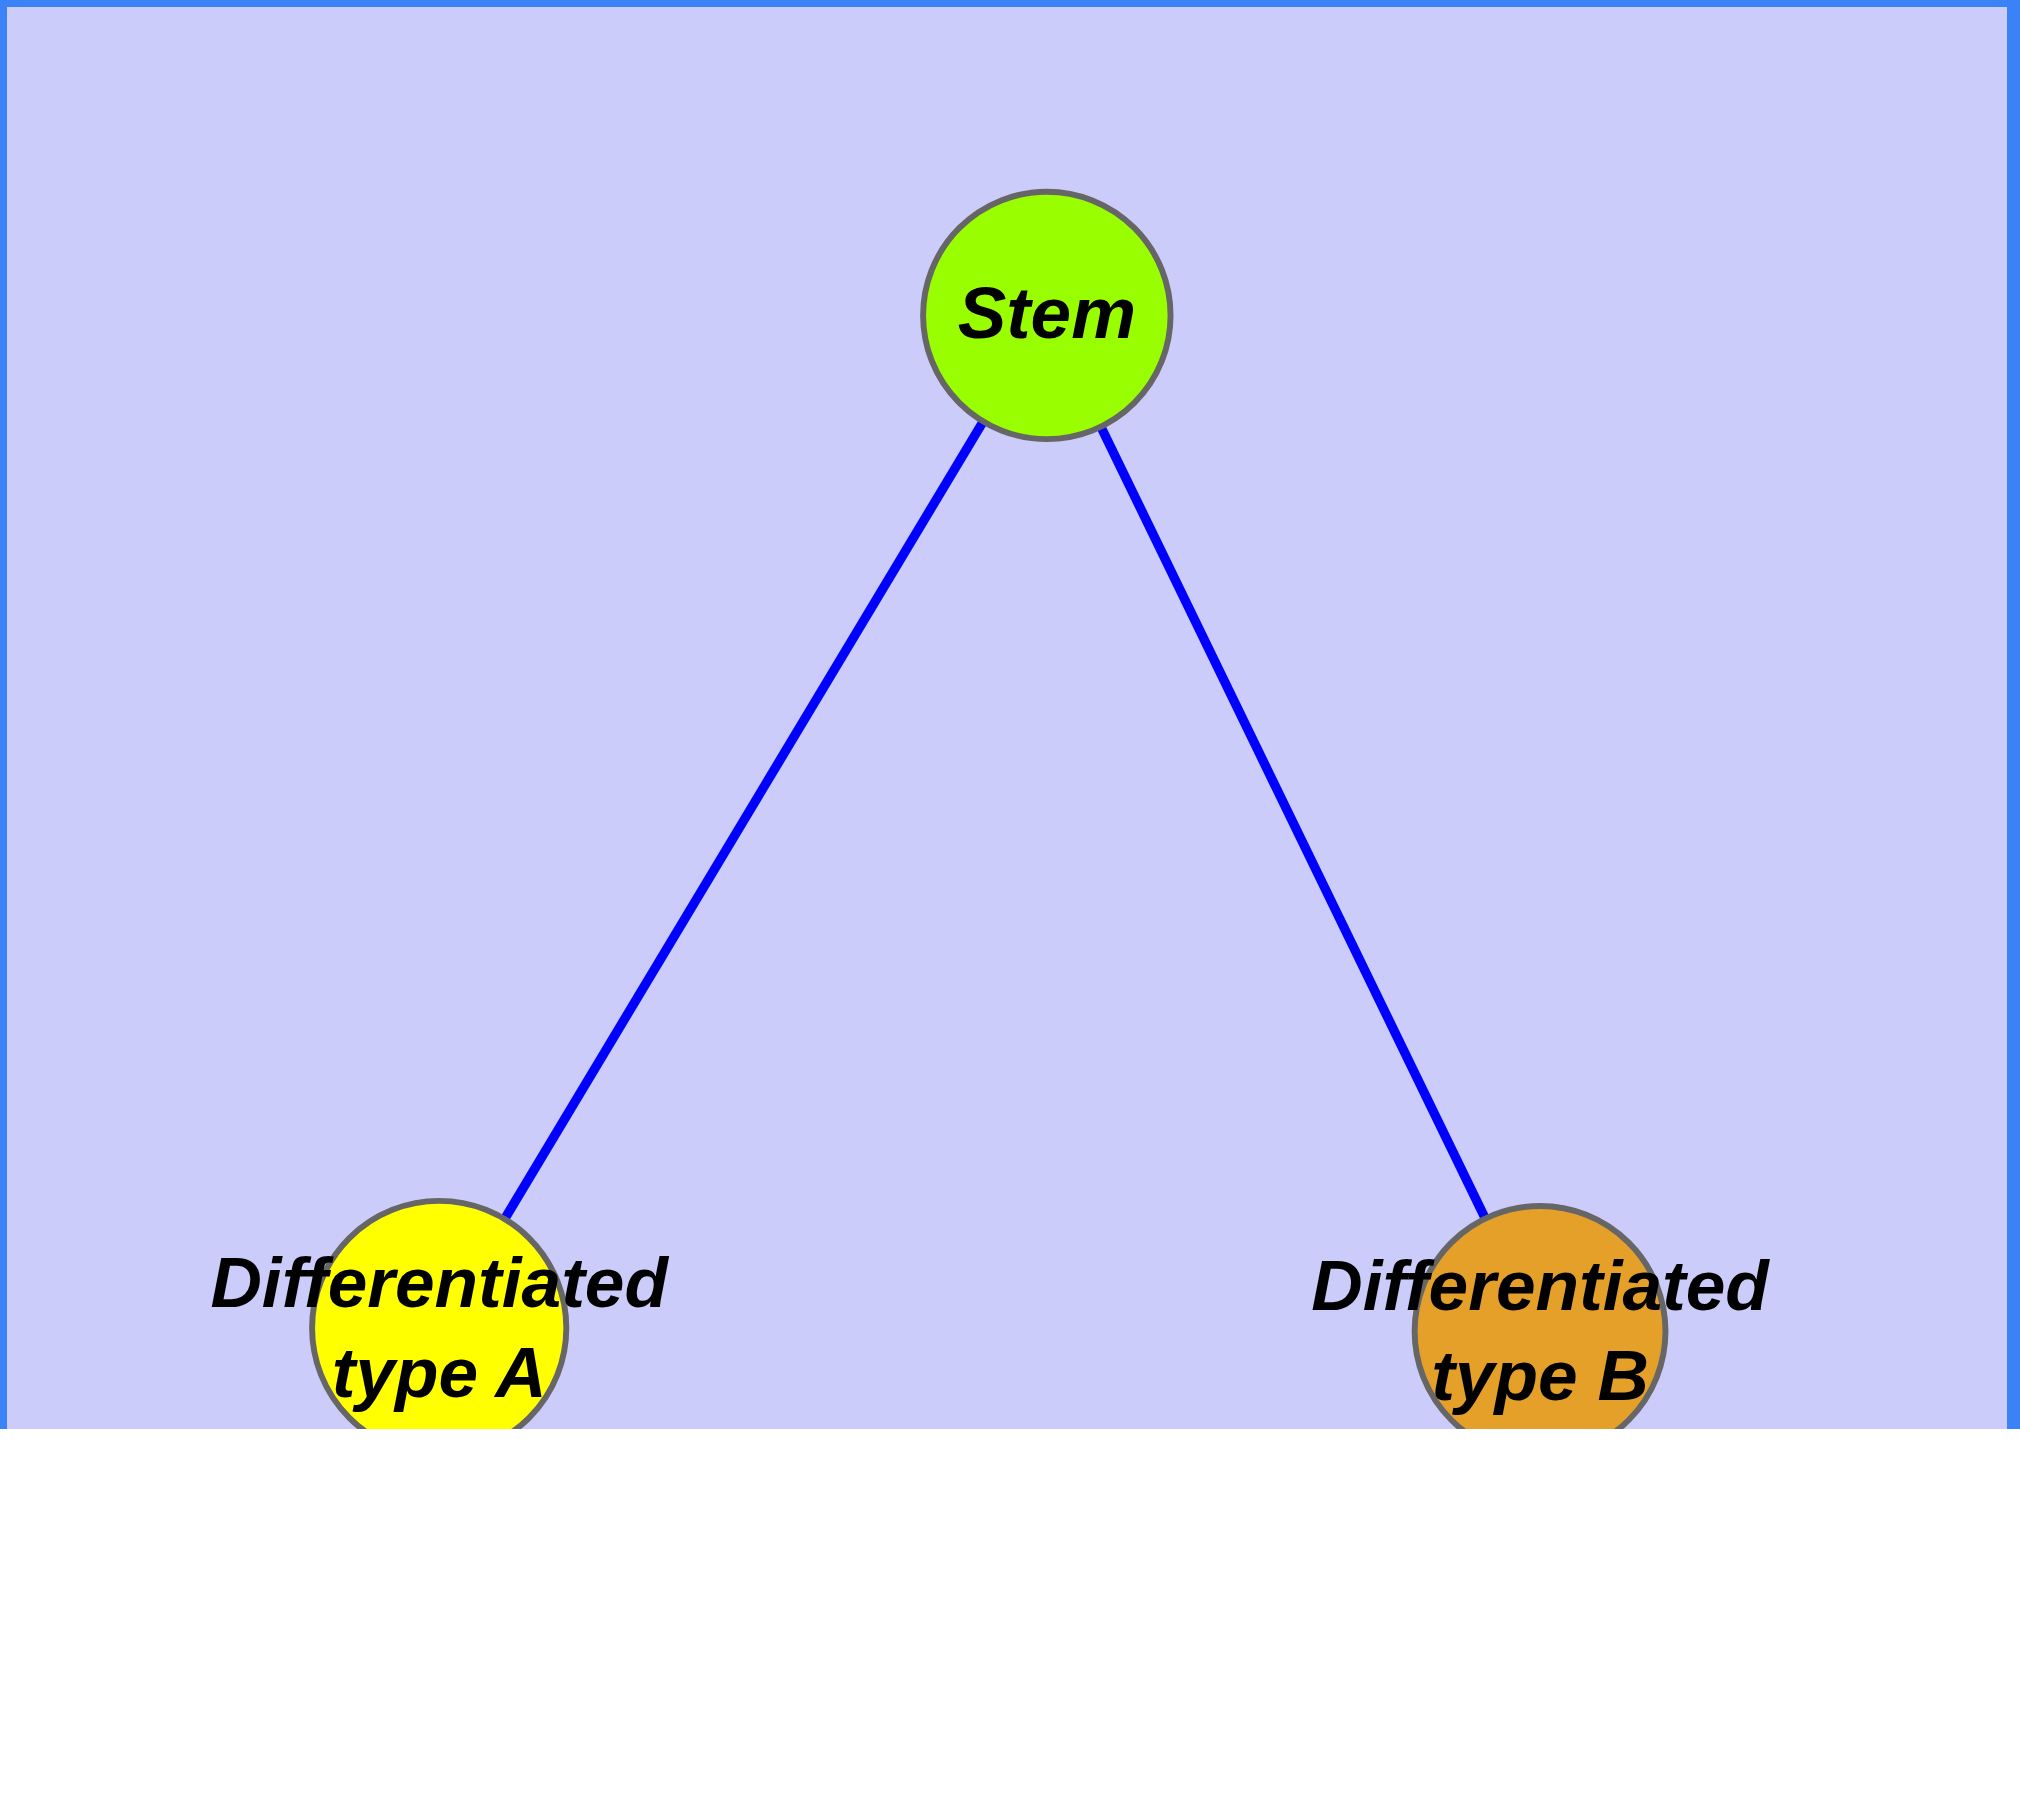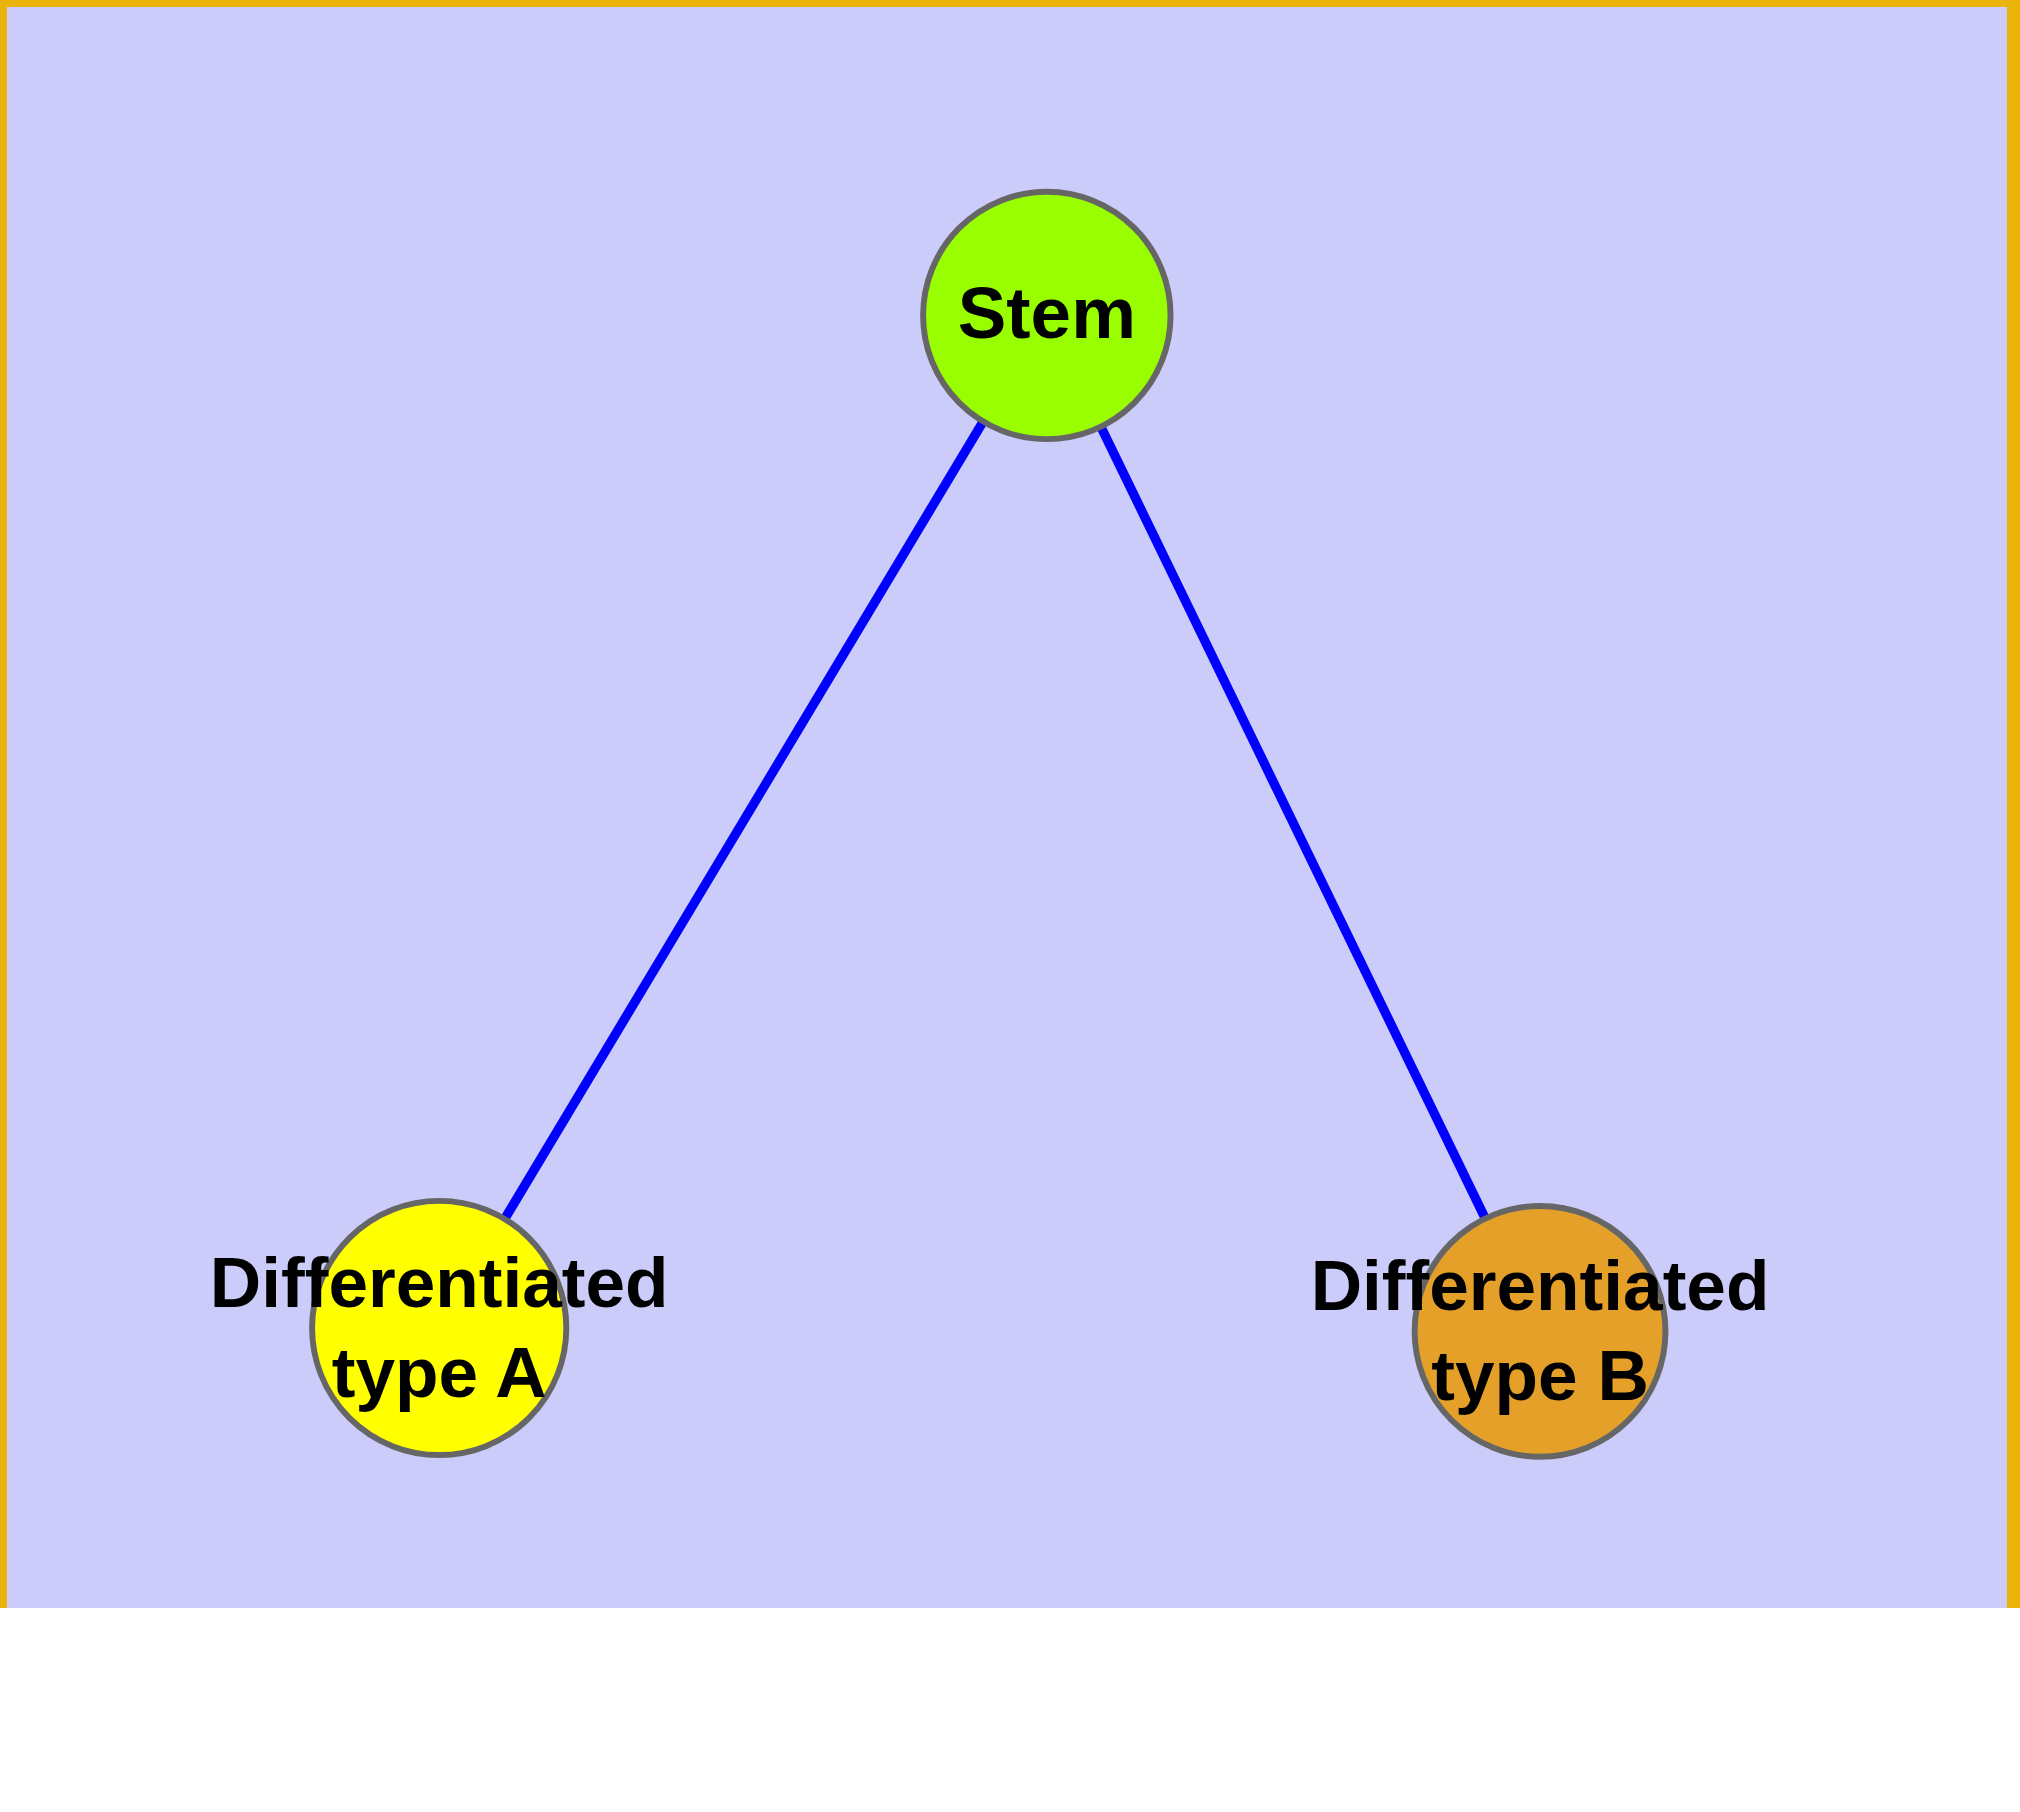--- a/index.html
+++ b/index.html
@@ -3,24 +3,25 @@
 <meta charset="utf-8">
 <style>
   html, body {
     margin: 0;
     padding: 0;
     background: #ffffff;
   }
   #canvas {
     position: relative;
     width: 2021px;
-    height: 1608px;
-    background: #eab308;
+    height: 1429px;
+    background: #3b82f6;
     overflow: hidden;
     font-family: "Liberation Sans", sans-serif;
+    font-style: italic;
   }
   #plot-area {
     position: absolute;
     left: 6.8px;
     top: 6.8px;
     width: 2000px;
     height: 1798px;
     background: #ccccfa;
   }
   #graph-svg {

